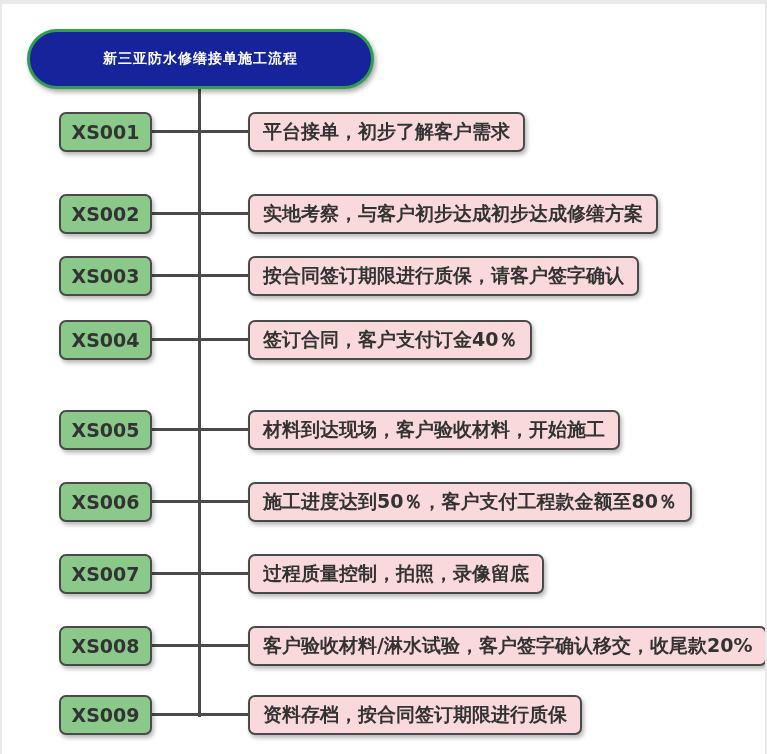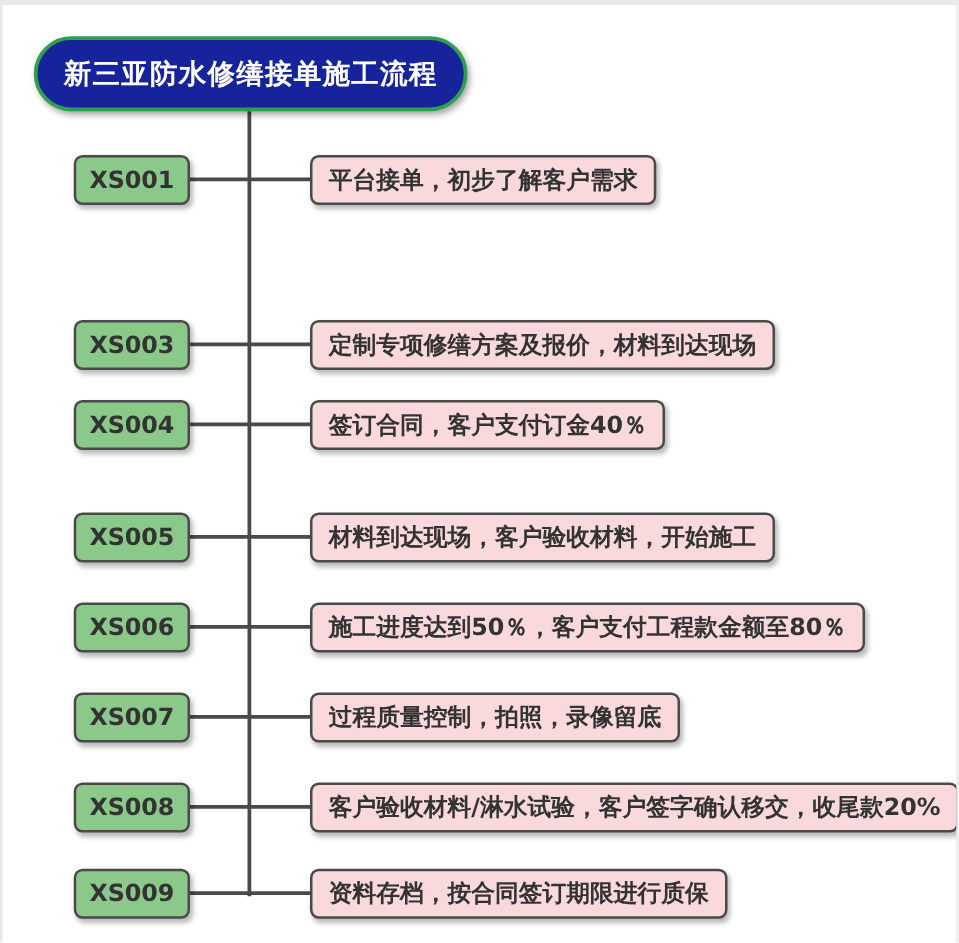--- a/index.html
+++ b/index.html
@@ -24,21 +24,21 @@
     width: 347px; height: 60px;
     background: var(--title-fill, #16239A);
     border: 3px solid var(--title-border, #2f9e4f);
     border-radius: 30px;
     display: flex; align-items: center; justify-content: center;
     box-shadow: 2px 3px 5px rgba(0,0,0,0.35);
     z-index: 3;
   }
   .title-pill span {
     color: var(--title-text, #ffffff);
-    font-size: 22px;
+    font-size: 14px;
     font-weight: bold;
     letter-spacing: 1px;
     white-space: nowrap;
   }
 
   
   .spine {
     position: absolute;
     left: 196px; top: 85px;
     width: 3px; height: 628px;
@@ -94,38 +94,47 @@
 <body>
 
 <div id="canvas">
 
   <div class="title-pill">
     <span>新三亚防水修缮接单施工流程</span>
   </div>
 
   <div class="spine"></div>
 
-  <div class="row" style="top:120px">
+  <div class="row" style="top:108px">
     <div class="hline"></div>
     <div class="code">
         <span>XS001</span>
       </div>
     <div class="desc">
         <span>平台接单，初步了解客户需求</span>
       </div>
   </div>
 
+  <div class="row" style="top:190px">
+    <div class="hline"></div>
+    <div class="code">
+        <span>XS002</span>
+      </div>
+    <div class="desc">
+        <span>实地考察，与客户初步达成初步达成修缮方案</span>
+      </div>
+  </div>
 
   <div class="row" style="top:252px">
     <div class="hline"></div>
     <div class="code">
         <span>XS003</span>
       </div>
     <div class="desc">
-        <span>定制专项修缮方案及报价，材料到达现场</span>
+        <span>按合同签订期限进行质保，请客户签字确认</span>
       </div>
   </div>
 
   <div class="row" style="top:316px">
     <div class="hline"></div>
     <div class="code">
         <span>XS004</span>
       </div>
     <div class="desc">
         <span>签订合同，客户支付订金40％</span>

